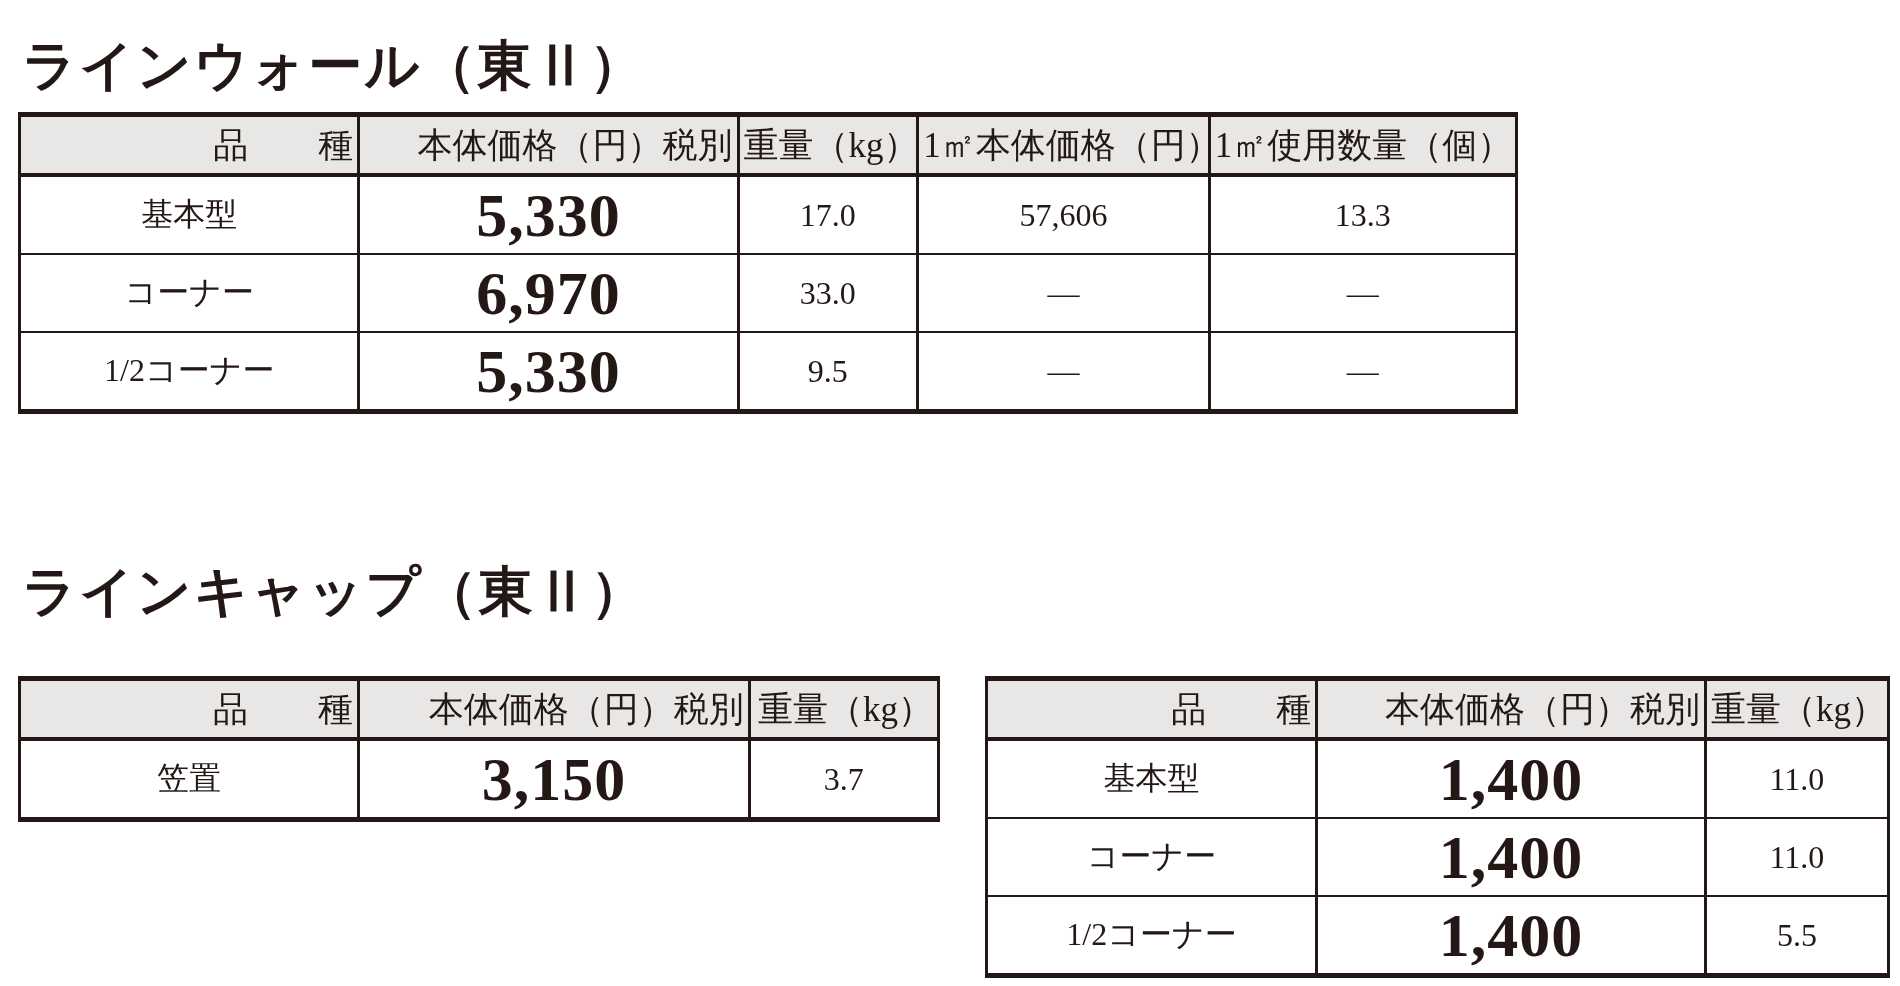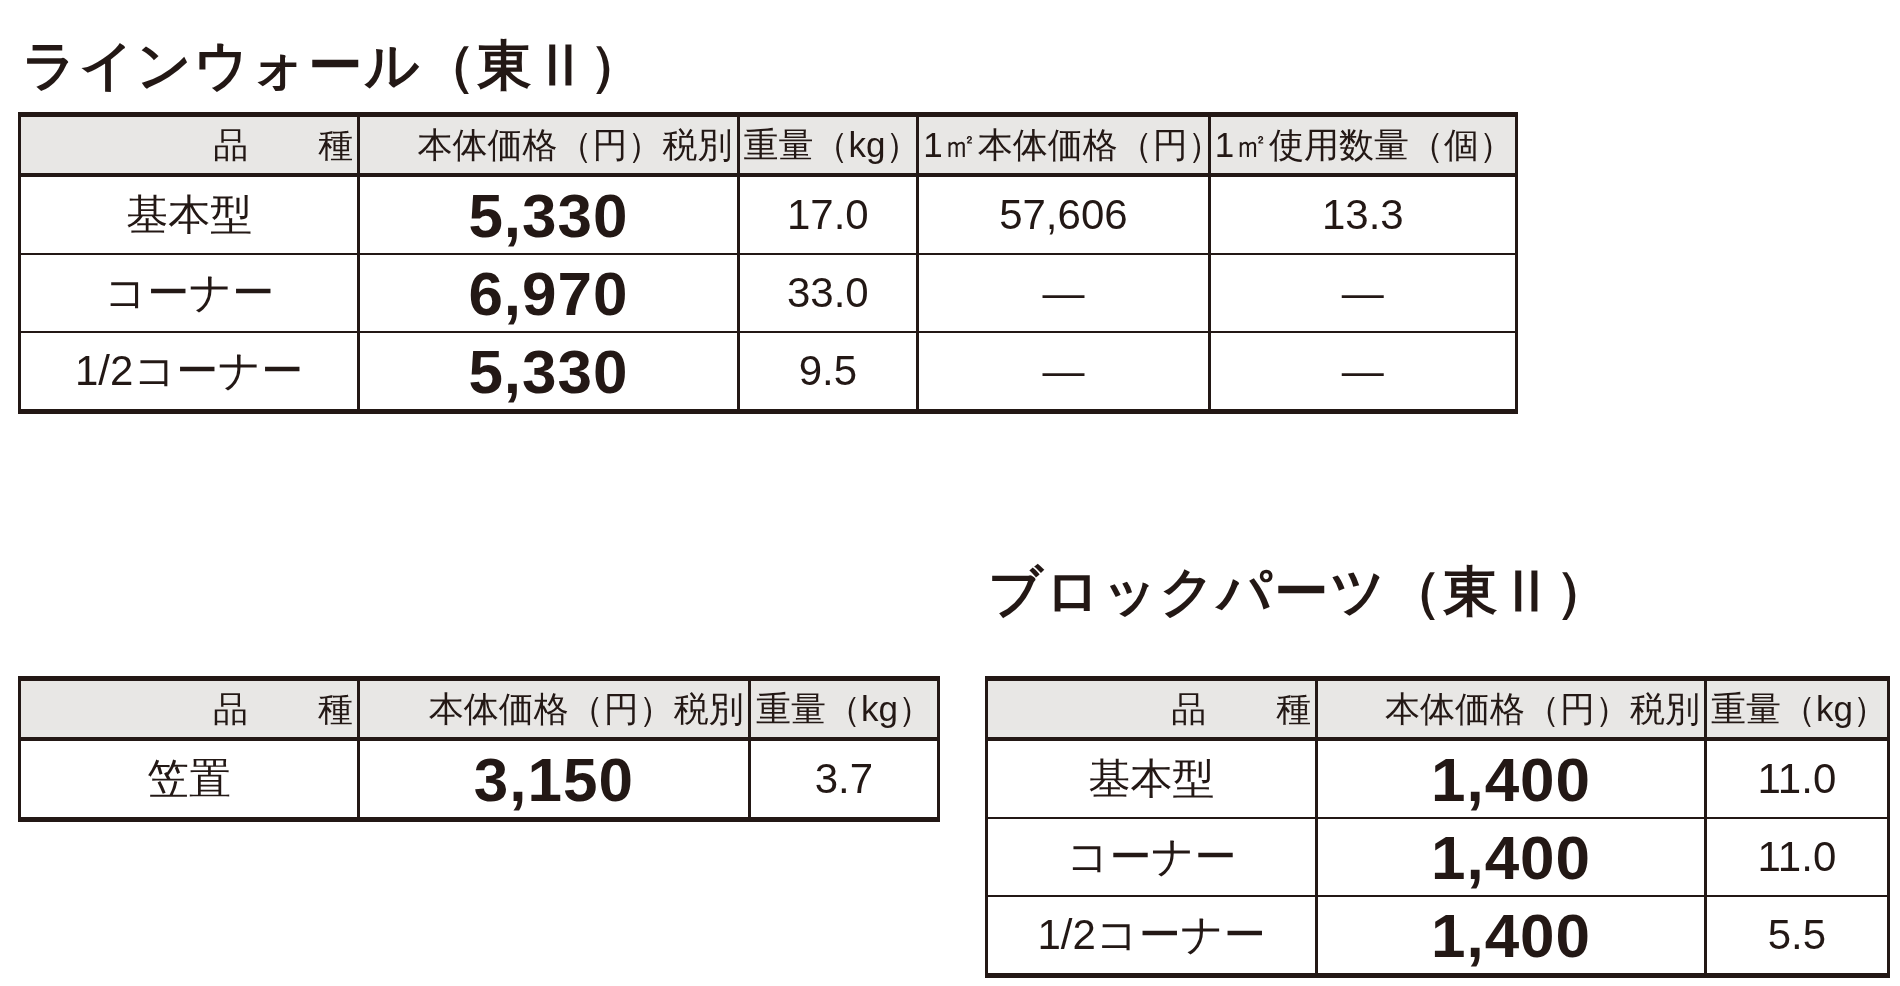--- a/index.html
+++ b/index.html
@@ -6,21 +6,21 @@
     --ink:#231815;
     --header-bg:#e8e7e5;
     --paper:#ffffff;
   }
   html,body{margin:0;padding:0;background:var(--paper);}
   .canvas{
     position:relative;
     width:1900px;
     height:986px;
     background:var(--paper);
-    font-family:Liberation Sans, sans-serif;
+    font-family:Liberation Serif, serif;
     color:var(--ink);
     overflow:hidden;
   }
   .section-title{
     position:absolute;
     margin:0;
     font-size:54px;
     font-weight:bold;
     letter-spacing:2px;
     color:var(--ink);
@@ -50,21 +50,21 @@
     border-left:3px solid var(--ink);
     border-right:3px solid var(--ink);
     border-top:5px solid var(--ink);
     border-bottom:4px solid var(--ink);
     padding:0 4px;
     white-space:nowrap;
     overflow:hidden;
   }
   .price-table td{
     height:76px;
-    font-size:42px;
+    font-size:32px;
     text-align:center;
     vertical-align:middle;
     border-left:3px solid var(--ink);
     border-right:3px solid var(--ink);
     border-top:2px solid var(--ink);
     border-bottom:2px solid var(--ink);
     padding:0 4px;
     white-space:nowrap;
     overflow:hidden;
   }
@@ -117,20 +117,21 @@
         <tr>
           <td>1/2コーナー</td>
           <td>5,330</td>
           <td>9.5</td>
           <td>—</td>
           <td>—</td>
         </tr>
       </tbody>
   </table>
 
+  <h2 class="section-title" id="title-2">ラインキャップ（東Ⅱ）</h2>
 
   <table class="price-table" id="table-2">
     <colgroup>
       <col style="width:36.9%">
         <col style="width:42.5%">
         <col style="width:20.6%">
     </colgroup>
     <thead>
         <tr>
           <th>品　　種</th>
@@ -140,21 +141,20 @@
       </thead>
     <tbody>
         <tr>
           <td>笠置</td>
           <td>3,150</td>
           <td>3.7</td>
         </tr>
       </tbody>
   </table>
 
-  <h2 class="section-title" id="title-3">ブロックパーツ（東Ⅱ）</h2>
 
   <table class="price-table" id="table-3">
     <colgroup>
       <col style="width:36.6%">
         <col style="width:43.1%">
         <col style="width:20.3%">
     </colgroup>
     <thead>
         <tr>
           <th>品　　種</th>

